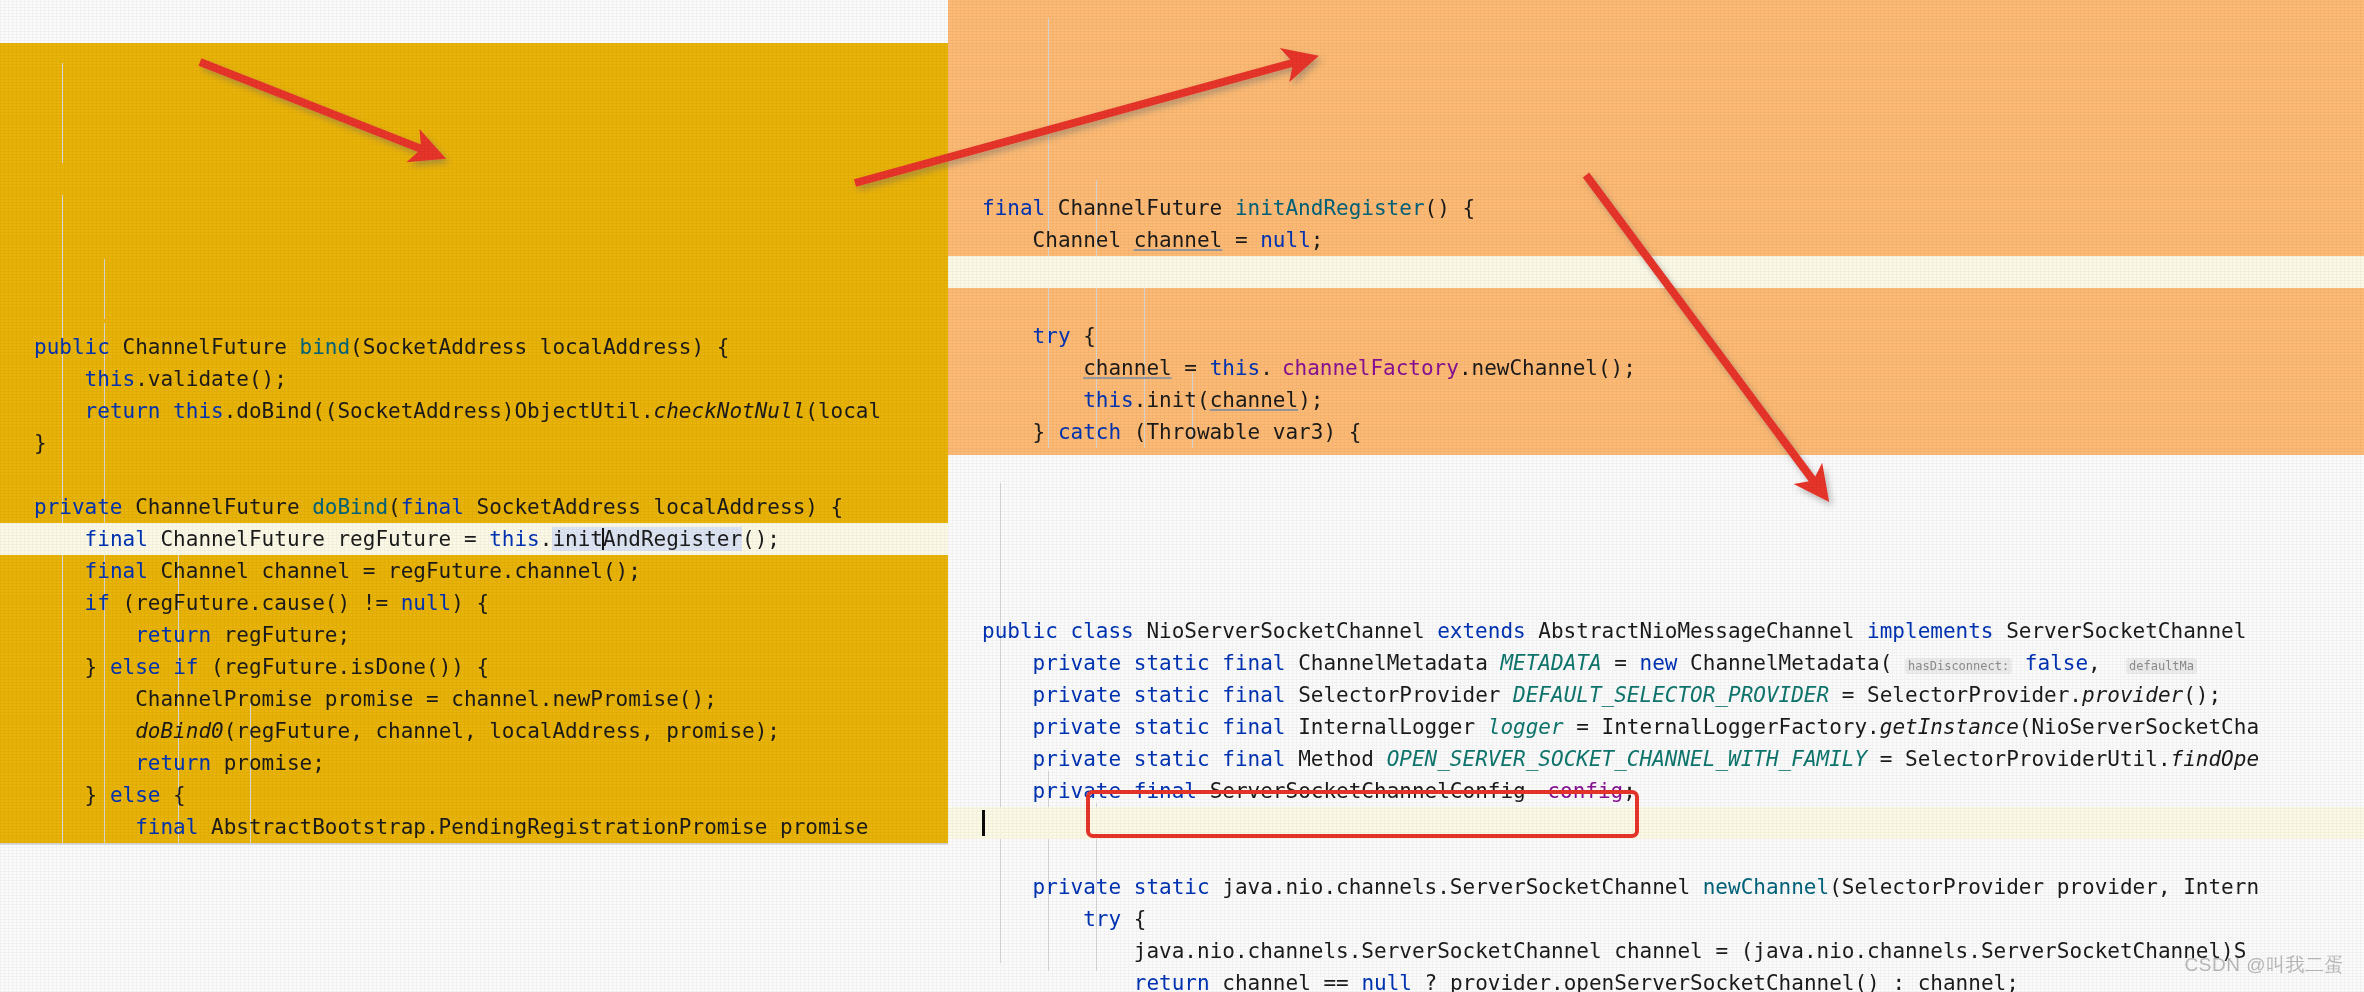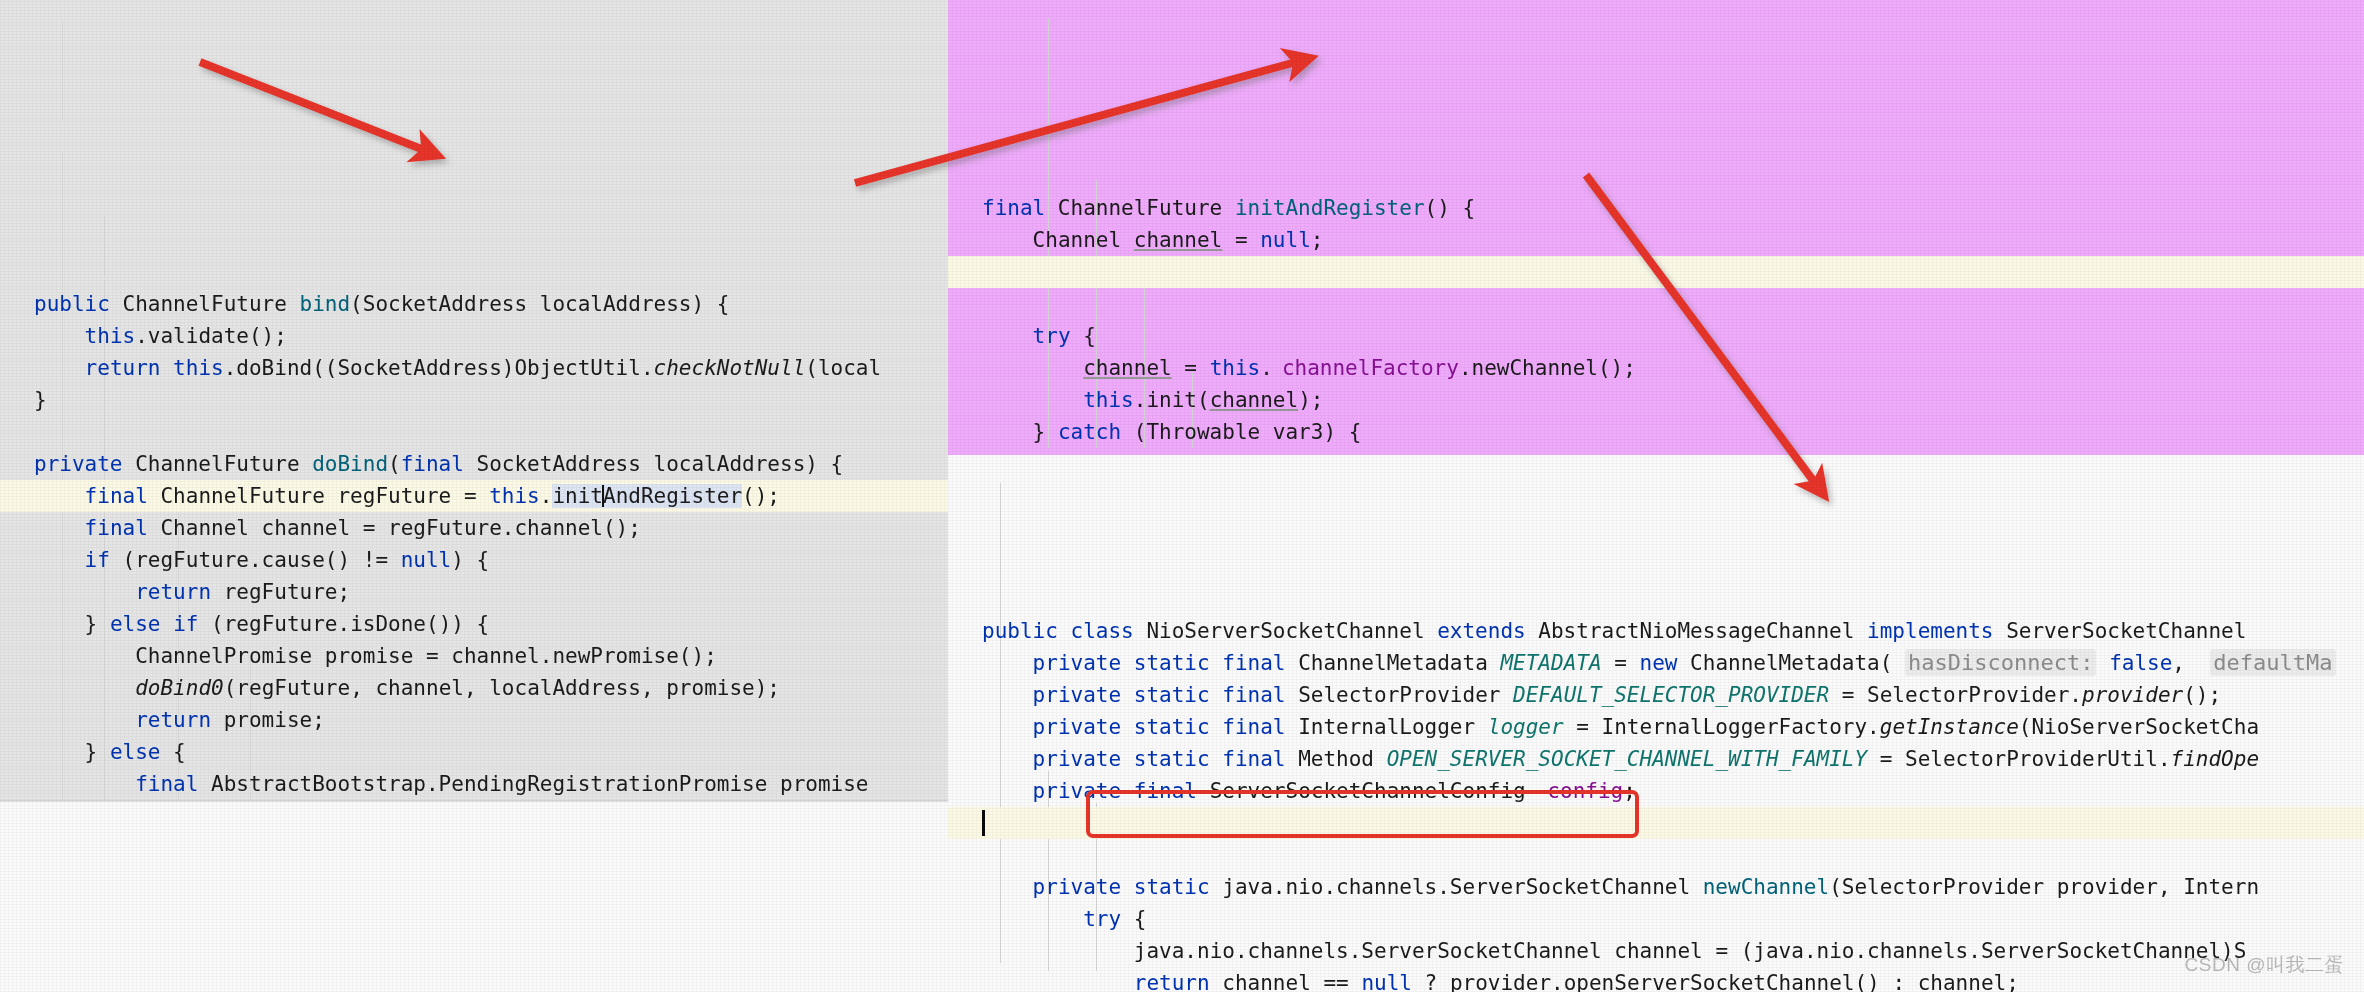--- a/index.html
+++ b/index.html
@@ -8,37 +8,38 @@
     background:#ffffff;
     font-family:"DejaVu Sans Mono","Liberation Mono",monospace;
     overflow:hidden;
     position:relative;
   }
   #stage{position:absolute;inset:0;background:#fbfbfb;}
 
   
   .pane{
     position:absolute;
-    background:#e5e5e5;
+    background:#eab308;
     overflow:hidden;
     font-size:21px;
     line-height:32px;
     white-space:pre;
     color:#1b1b1b;
+    margin-top:43px;
   }
   #pane-left{
     left:0;top:0;width:948px;height:800px;
     border-right:1px solid #d7d7d7;
     border-bottom:1px solid #d3d3d3;
     box-shadow:0 1px 0 0 #e2e2e2;
   }
   
   #pane-right-top{
     position:absolute;left:948px;top:0;width:1416px;height:455px;
-    background:#f0abfc;overflow:hidden;
+    background:#fdba74;overflow:hidden;
     font-size:21px;line-height:32px;white-space:pre;color:#1b1b1b;
     border-bottom:1px solid #dcdcdc;
   }
   #pane-right-bottom{
     position:absolute;left:948px;top:455px;width:1416px;height:537px;
     background:#fbfbfb;overflow:hidden;
     font-size:21px;line-height:32px;white-space:pre;color:#1b1b1b;
   }
 
   .line{position:relative;height:32px;padding-left:0;}
@@ -58,21 +59,21 @@
 
   
   .kw      {color:#0033b3;}
   .method  {color:#00627a;}
   .field   {color:#871094;margin-left:9px;}
   .statfld {color:#0f766e;font-style:italic;}
   .statmth {color:#1b1b1b;font-style:italic;}
   .plain   {color:#1b1b1b;}
   .param-hint{
     color:#8c8c8c;background:#ededed;border-radius:3px;
-    padding:1px 3px;font-size:22px;
+    padding:1px 3px;font-size:12px;
   }
   .underlined{text-decoration:underline;text-decoration-color:#9a9a9a;}
 
   
   .hl-caret-line{
     position:absolute;left:0;right:0;height:32px;background:#fcfae7;
   }
   .hl-usage{background:#dde4f3;}
 
   

